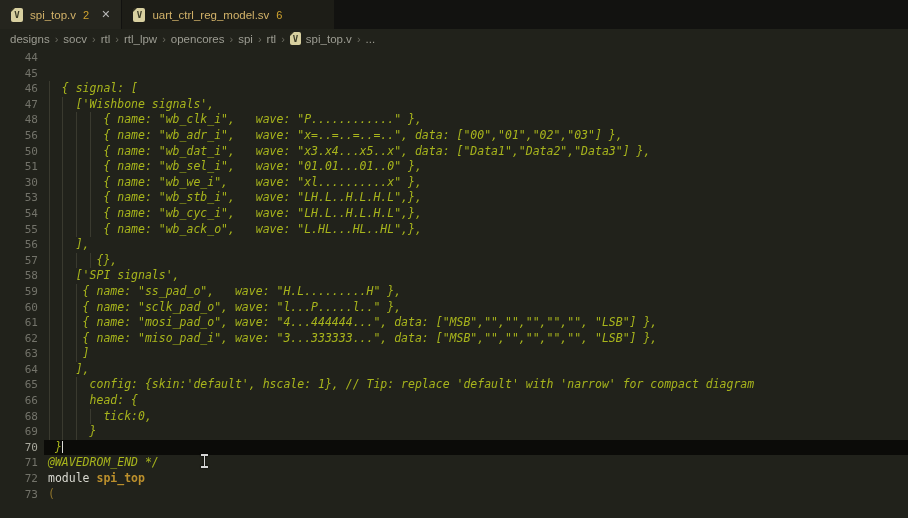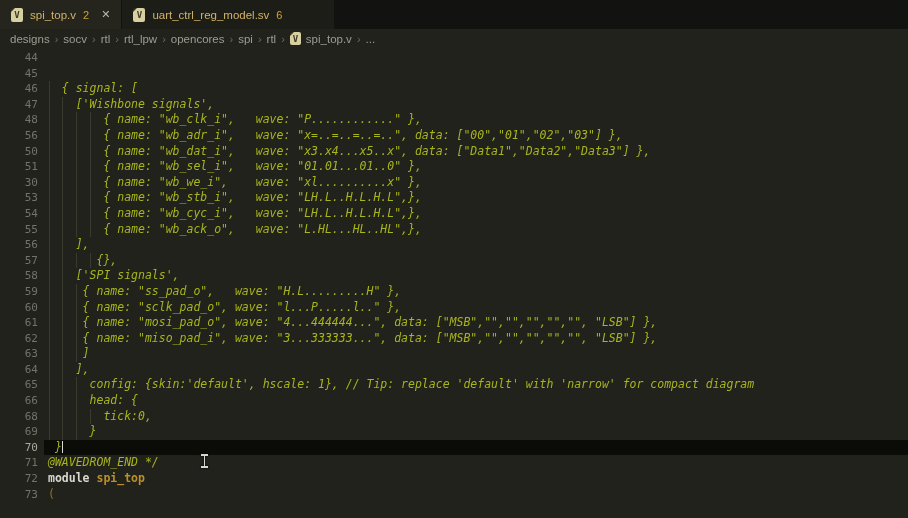--- a/index.html
+++ b/index.html
@@ -38,21 +38,21 @@
   .row { position:relative; height:15.6px; line-height:15.6px;
          font-family:"DejaVu Sans Mono",monospace; font-size:11.5px; }
   .row.active::before { content:""; position:absolute; left:44px; right:0; top:0; bottom:0;
          background:var(--active-line-bg,#0b0b08); }
   .ln { position:absolute; left:0; top:0; width:38px; text-align:right;
         color:var(--line-number,#73736a); font-size:11px; }
   .row.active .ln { color:#a9a99e; }
   .code { position:absolute; left:48px; top:0; white-space:pre; }
   .guide { position:absolute; top:0; bottom:0; width:1px; background:var(--indent-guide,#3a3a2f); }
   .seg.comment { color:var(--comment,#a8b51c); font-style:italic; }
-  .seg.keyword { color:var(--keyword,#d8d8d0); font-weight:bold; }
+  .seg.keyword { color:var(--keyword,#d8d8d0); font-weight:normal; }
   .seg.ident   { color:var(--ident,#bb8f2c); font-weight:bold; }
   .seg.paren   { color:var(--paren,#8f742c); }
   .cursor { display:inline-block; width:1.5px; height:12px; background:var(--cursor-color,#dcdcd6);
             vertical-align:-2px; }
 
   
   .ibeam { position:absolute; left:200px; top:453px; width:9px; height:16px;
            filter:drop-shadow(0 0 1px rgba(0,0,0,.9)); pointer-events:none; }
   .ibeam .stem { position:absolute; left:3.5px; top:1px; width:1.8px; height:14px; background:#d6d6d6; }
   .ibeam .cap { position:absolute; left:1px; width:7px; height:1.8px; background:#d6d6d6; }

